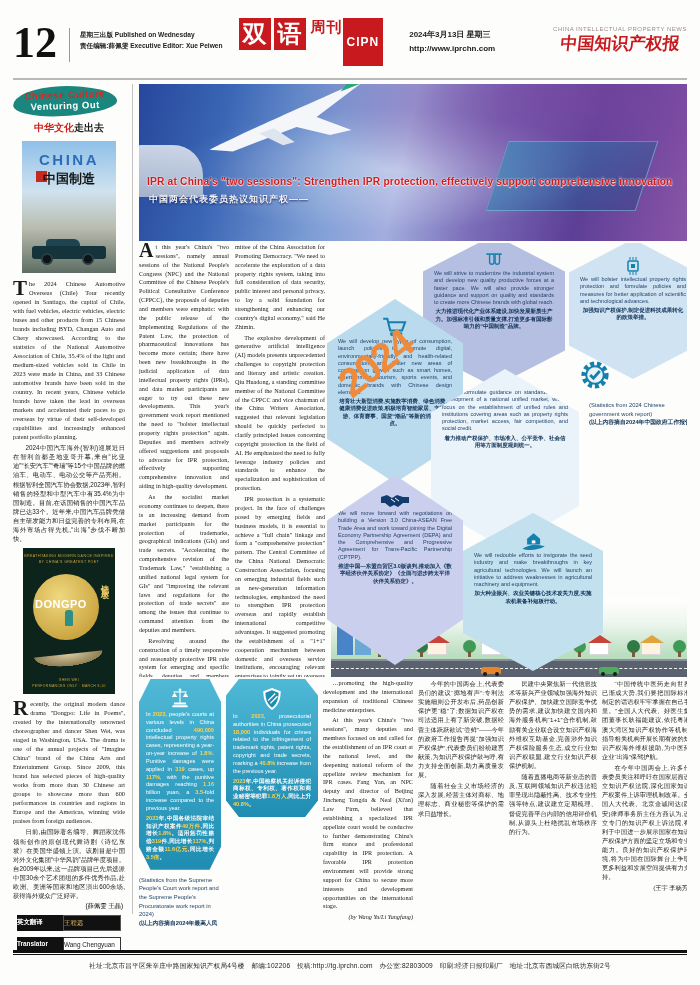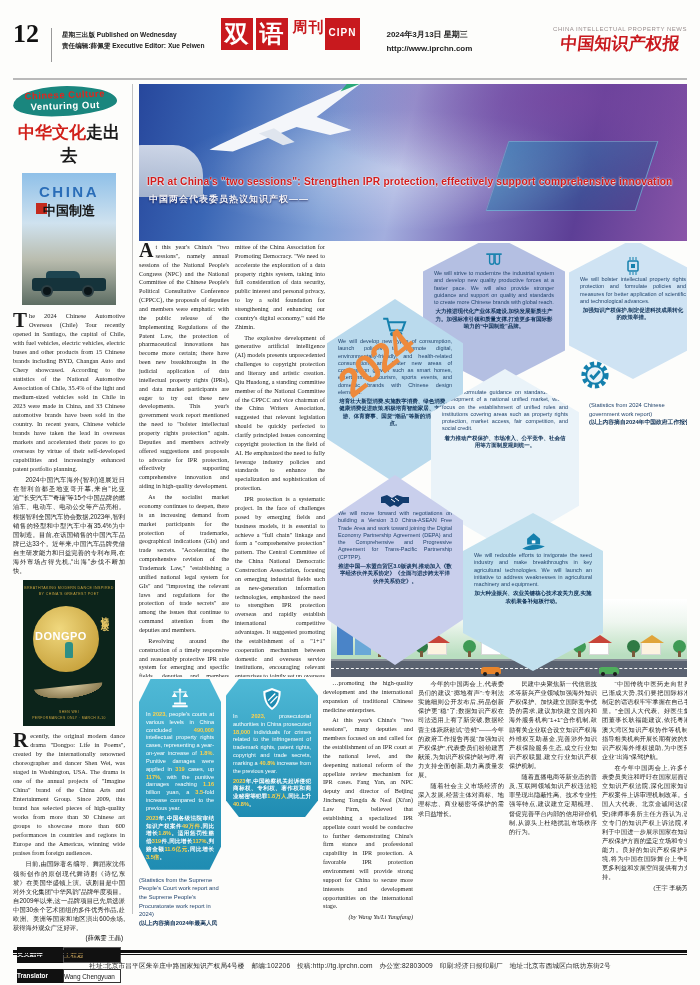--- a/index.html
+++ b/index.html
@@ -2,45 +2,45 @@
 <html><head>
 <meta charset="utf-8">
 <style>
   * { margin:0; padding:0; box-sizing:border-box; }
   html,body { background:#e9e9e9; }
   body { font-family:"Liberation Sans", sans-serif; }
   .page { position:relative; width:700px; height:985px; margin:0 auto; background:#fdfdfb; padding:14px 13px 0 13px; overflow:hidden; }
 
   
   .hdr { display:flex; align-items:flex-start; height:62px; }
-  .pageno { font-family:"Liberation Serif", serif; font-size:26px; font-weight:bold; color:#111; line-height:.95; margin-top:8px; }
+  .pageno { font-family:"Liberation Serif", serif; font-size:44px; font-weight:bold; color:#111; line-height:.95; margin-top:8px; }
   .hdr-div { width:1px; height:34px; background:#999; margin:14px 10px 0 12px; }
   .publines { margin-top:16px; font-size:6.6px; font-weight:bold; color:#222; line-height:1.6; white-space:nowrap; }
   .masthead { display:flex; margin-left:16px; margin-top:4px; }
   .mh-block { width:32px; height:32px; background:#c8191e; color:#fff; font-weight:bold; font-size:24px; text-align:center; line-height:32px; margin-right:3px; }
   .mh-right { display:flex; flex-direction:row; margin-left:2px; }
   .mh-weekly { color:#c8191e; font-size:15px; font-weight:bold; letter-spacing:1px; }
-  .mh-abbr { background:#c8191e; color:#fff; font-weight:bold; font-size:10px; text-align:center; padding:9px 4px; letter-spacing:1px; }
+  .mh-abbr { background:#c8191e; color:#fff; font-weight:bold; font-size:12px; text-align:center; padding:17px 4px; letter-spacing:1px; }
   .dateblk { margin:14px 0 2px 26px; font-size:8px; font-weight:bold; color:#222; line-height:1.8; white-space:nowrap; }
   .brand { margin-left:auto; margin-top:12px; text-align:center; }
   .brand-en { font-size:6px; color:#9a8f8f; letter-spacing:.5px; }
   .brand-cn { font-size:17px; font-weight:bold; color:#c8191e; transform:skewX(-6deg); font-family:"Liberation Serif", serif; }
   .hdr-rule { height:2px; background:#b9b9b9; margin-top:2px; }
 
   
   .content { display:flex; height:844px; }
   .sidebar { width:112px; flex:none; padding-top:6px; }
   .v-divider { width:1px; background:#c2c2c2; margin:4px 6px 10px 7px; flex:none; }
   .main { flex:1; min-width:0; padding-top:4px; }
 
   
   .badge { position:relative; width:104px; height:30px; background:#1a867e; border-radius:46% 54% 58% 42% / 60% 55% 45% 40%; transform:rotate(-2deg); text-align:center; padding-top:3px; }
   .badge .l1 { color:#e0261f; font-weight:bold; font-size:9.5px; letter-spacing:.5px; }
   .badge .l2 { color:#fff; font-weight:bold; font-size:9.5px; letter-spacing:.5px; }
-  .sec-cn { text-align:center; font-size:17px; font-weight:bold; margin:5px 0 6px; font-family:"Liberation Serif", serif; }
+  .sec-cn { text-align:center; font-size:10px; font-weight:bold; margin:5px 0 6px; font-family:"Liberation Serif", serif; }
   .sec-cn .red { color:#d1201a; } .sec-cn .blk { color:#1a1a1a; }
   .cover { position:relative; width:94px; height:132px; margin:0 auto 6px; background:linear-gradient(180deg,#8fc0e8 0%,#cfe2ef 38%,#b9bcae 66%,#5d6d63 100%); overflow:hidden; }
   .cover-title { text-align:center; color:#2a6db8; font-weight:bold; font-size:15px; letter-spacing:2.5px; margin-top:10px; }
   .cover-cal { position:relative; text-align:center; font-size:13px; font-weight:bold; color:#151515; margin-top:2px; font-family:"Liberation Serif", serif; }
   .cover-cal .seal { position:absolute; left:14px; top:1px; width:11px; height:11px; background:#c42a1e; z-index:0; }
   .cover-cal span { position:relative; z-index:1; }
   .truck { position:absolute; bottom:8px; left:10px; width:74px; height:26px; }
   .truck .body { position:absolute; bottom:6px; left:0; width:74px; height:13px; background:#15333b; border-radius:3px; }
   .truck .cab { position:absolute; bottom:16px; left:14px; width:34px; height:10px; background:#1d4450; border-radius:4px 6px 0 0; }
   .truck .w1,.truck .w2 { position:absolute; bottom:0; width:12px; height:12px; background:#0b1518; border-radius:50%; border:2px solid #2c3e43; }

